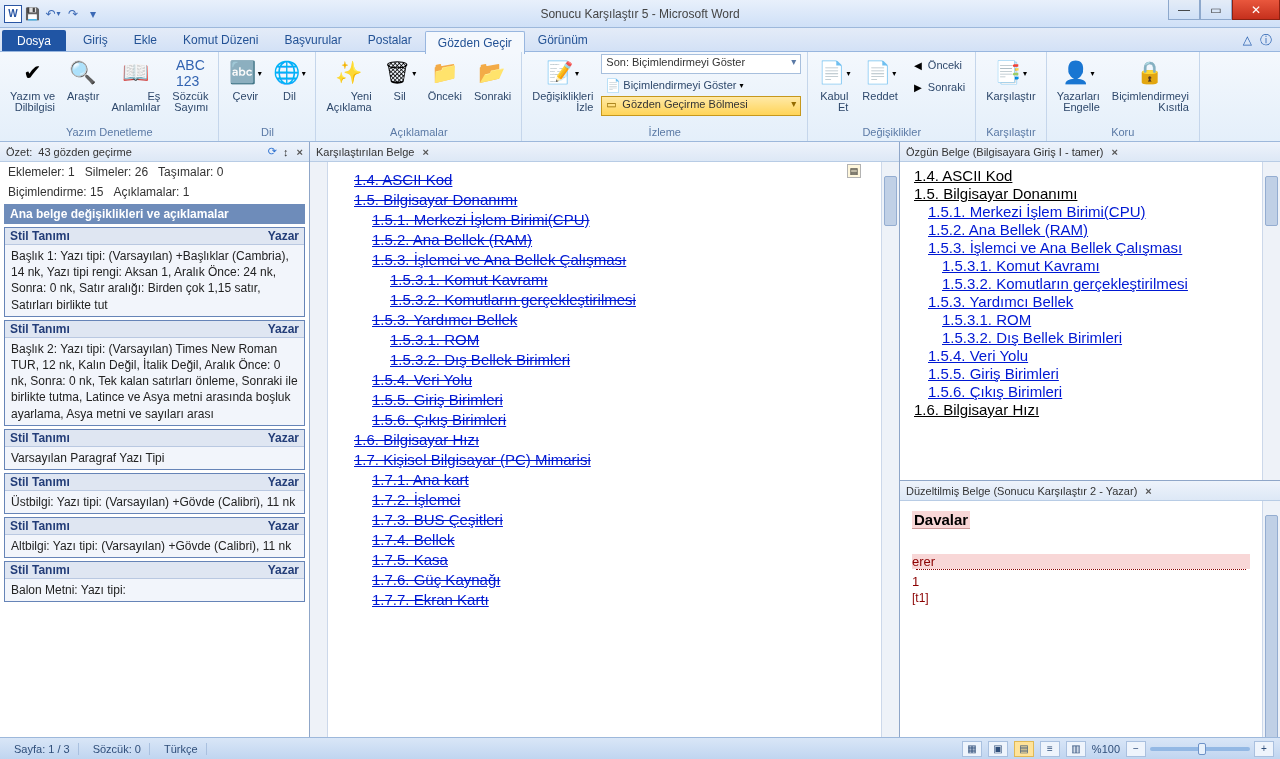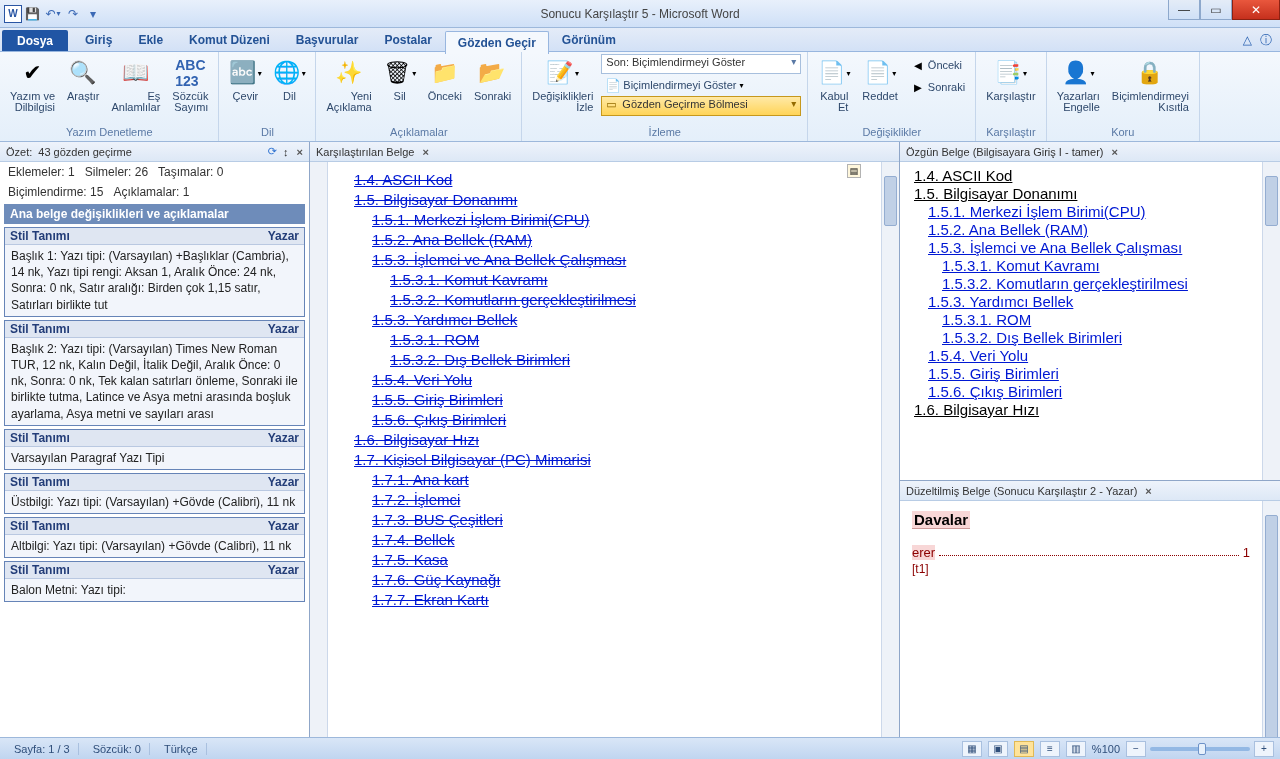--- a/index.html
+++ b/index.html
@@ -7,21 +7,21 @@
 
 .titlebar { height: 28px; background: linear-gradient(#e8f0fb, #cfe0f7); display: flex; align-items: center; border-bottom: 1px solid #9db8db; position: relative; }
 .qat { display: flex; align-items: center; gap: 2px; padding-left: 4px; }
 .qat-icon { width: 18px; height: 18px; display: flex; align-items: center; justify-content: center; font-size: 12px; color: #3b69b5; border: 1px solid transparent; cursor: pointer; }
 .title-text { position: absolute; left: 50%; transform: translateX(-50%); color: #444; font-size: 12px; }
 .win-btns { position: absolute; right: 0; top: 0; display: flex; }
 .win-btn { width: 32px; height: 20px; display: flex; align-items: center; justify-content: center; font-size: 12px; color: #333; border: 1px solid #8da8cc; border-top: none; background: linear-gradient(#e4ecf7, #cfe0f7); cursor: pointer; }
 .win-btn.close { background: linear-gradient(#e9573d, #c5301d); color: #fff; width: 48px; border-color: #8c2112; }
 
 .tabstrip { height: 24px; background: linear-gradient(#e4ecf8, #d3e1f6); display: flex; align-items: flex-end; border-bottom: 1px solid #98b6df; padding-left: 2px; position: relative; }
-.tab { padding: 4px 12px; font-size: 12px; color: #235295; cursor: pointer; border: 1px solid transparent; border-bottom: none; font-weight: bold; }
+.tab { padding: 4px 12px; font-size: 12px; color: #235295; cursor: pointer; border: 1px solid transparent; border-bottom: none; }
 .tab.file { background: #2055a4; color: #fff; border-radius: 2px 2px 0 0; margin-right: 4px; padding: 3px 14px; }
 .tab.active { background: #f4f8fd; border-color: #98b6df; border-radius: 2px 2px 0 0; position: relative; top: 3px; }
 .help-icon { position: absolute; right: 8px; top: 4px; color: #2c63b2; cursor: pointer; }
 .help-icon .min { margin-right:8px; }
 
 .ribbon { height: 90px; background: linear-gradient(#f4f8fd, #e4effa); border-bottom: 1px solid #9db8db; display: flex; }
 .group { border-right: 1px solid #c5d6eb; padding: 2px 6px 0 6px; display: flex; flex-direction: column; position: relative; }
 .group-body { display: flex; gap: 4px; flex: 1; align-items: flex-start; }
 .group-label { text-align: center; font-size: 11px; color: #5a79a5; height: 16px; line-height: 14px; }
 .rbtn { display: flex; flex-direction: column; align-items: center; justify-content: flex-start; gap: 2px; padding: 2px 3px; cursor: pointer; border: 1px solid transparent; border-radius: 2px; min-width: 36px; }
@@ -71,21 +71,21 @@
 .right-top { flex: 1; display: flex; flex-direction: column; border-bottom: 1px solid #8fa6c8; overflow: hidden; }
 .right-bot { height: 256px; display: flex; flex-direction: column; overflow: hidden; }
 .orig-content { padding: 4px 14px; font-family: "Times New Roman", serif; font-size: 15px; color: #0018d3; overflow: auto; flex: 1; }
 .orig-line { text-decoration: underline; margin: 1px 0; cursor: pointer; }
 .orig-line.i1 { margin-left: 14px; }
 .orig-line.i2 { margin-left: 28px; }
 .orig-line.black { color: #000; text-decoration: underline; }
 
 .revised { padding: 10px 12px; font-family: "Times New Roman", serif; font-size: 15px; flex: 1; overflow: auto; }
 .rev-title { font-weight: bold; background: #f8d7d7; display: inline-block; padding: 0 2px; border-bottom: 1px solid #c99; }
-.rev-dots { color: #8b0000; font-size: 13px; margin-top: 16px; display: flex; }
+.rev-dots { color: #8b0000; font-size: 13px; margin-top: 25px; display: flex; flex-direction: column; }
 .rev-dots .lead { background: #f8d7d7; }
 .rev-dots .dots { flex: 1; border-bottom: 1px dotted #8b0000; margin: 0 4px 4px 4px; }
 .rev-marker { color: #8b0000; font-size: 12px; margin-top: 2px; }
 
 .statusbar { height: 22px; background: linear-gradient(#d9e6f7, #c0d5f0); border-top: 1px solid #9db8db; display: flex; align-items: center; padding: 0 6px; font-size: 11px; color: #2f4e7a; gap: 6px; }
 .statusbar .seg { padding: 0 8px; border-right: 1px solid #a9c0df; }
 .statusbar .spacer { flex: 1; }
 .view-btn { width: 20px; height: 16px; border: 1px solid #a9c0df; background: #eef4fc; display: flex; align-items: center; justify-content: center; cursor: pointer; font-size: 10px; }
 .view-btn.active { background: #ffe399; border-color: #e0b955; }
 .zoom { display: flex; align-items: center; gap: 4px; }
@@ -135,21 +135,21 @@
       <div class="rbtn">
           <span class="ico">🔍</span>
           <span class="lbl">Araştır</span>
         </div>
       <div class="rbtn">
           <span class="ico">📖</span>
           <span class="lbl">Eş
 Anlamlılar</span>
         </div>
       <div class="rbtn">
-          <span class="ico" style="font-size:14px;font-weight:bold;color:#3263b1;">ABC<br>123</span>
+          <span class="ico" style="font-size:14px;font-weight:normal;color:#3263b1;">ABC<br>123</span>
           <span class="lbl">Sözcük
 Sayımı</span>
         </div>
     </div>
     <div class="group-label">Yazım Denetleme</div>
   </div>
   <div class="group">
     <div class="group-body">
       <div class="rbtn">
           <span class="ico">🔤<span class="caret">▾</span></span>

